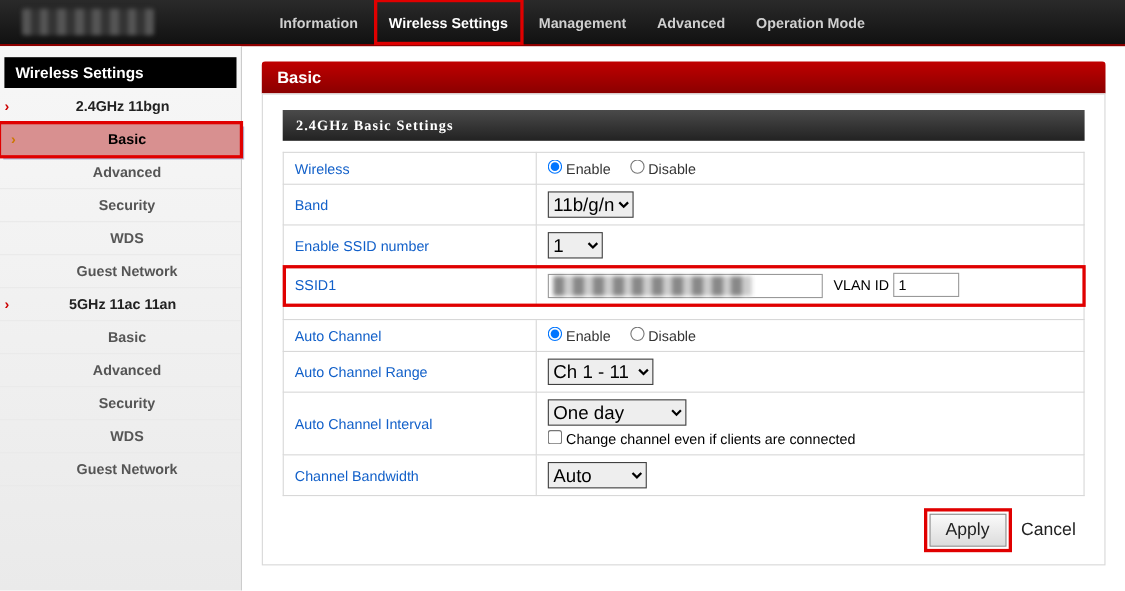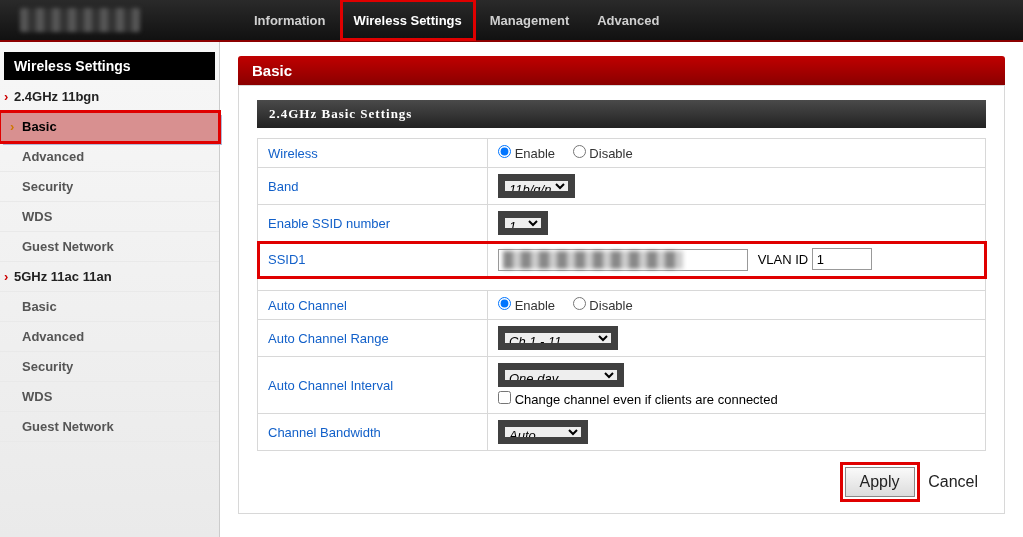--- a/index.html
+++ b/index.html
@@ -58,20 +58,21 @@
     margin: 0 4px 2px 4px;
     font-size: 14px;
   }
   .side-item {
     padding: 7px 10px 7px 22px;
     color: #555;
     font-weight: bold;
     cursor: pointer;
     border-bottom: 1px solid #e9e9e9;
     position: relative;
+    text-align: center;
   }
   .side-parent { color:#222; padding-left:14px;}
   .side-parent::before{
     content:"›"; color:#c00; position:absolute; left:4px; font-weight:bold;
   }
   .side-item.selected {
     background: #d89090;
     color:#000;
     outline:3px solid #e00000;
     outline-offset:-1px;
@@ -102,21 +103,21 @@
     padding:6px 12px;
     font-family: Georgia, serif;
     letter-spacing:1px;
     margin-bottom:10px;
   }
   table.form { width:100%; border-collapse: collapse; }
   table.form td { border:1px solid #d8d8d8; padding:6px 10px; vertical-align:middle; background:#fff;}
   table.form td.label { width:230px; color:#1260c9; font-weight:normal; }
   .spacer-row td { border:none; height:12px; padding:0;}
   input[type=text]{ border:1px solid #999; height:22px; padding:1px 4px; font-size:13px;}
-  select{ border:7px solid #404040; height:24px; font-size:13px; background:#eee;font-style:italic;}
+  select{ border:1px solid #404040; height:24px; font-size:17px; background:#eee;}
   .radio-lbl{ margin-right:14px; color:#333;}
   .ssid-row-outline{ outline:3px solid #e00000; outline-offset:-2px;}
   .ssid-blur{
     display:inline-block; width:180px; height:18px;
     background: repeating-linear-gradient(90deg,#888 0 10px,#ccc 10px 18px);
     filter: blur(2px); vertical-align:middle;
   }
   .btn-row{ text-align:right; padding-top:14px;}
   .btn {
     display:inline-block; border:1px solid #888; background:linear-gradient(#fafafa,#dcdcdc);
@@ -128,20 +129,21 @@
 </head>
 <body>
 
 <div class="topnav">
   <div class="brand-blur"></div>
   <div id="nav-items" style="display: flex;">
       <div class="nav-item">Information</div>
       <div class="nav-item active">Wireless Settings</div>
       <div class="nav-item">Management</div>
       <div class="nav-item">Advanced</div>
+      <div class="nav-item">Operation Mode</div>
     </div>
 </div>
 
 <div class="layout">
   <div class="sidebar">
     <div class="side-title">Wireless Settings</div>
     <div id="sidebar-body">
         <div class="side-item side-parent">2.4GHz 11bgn</div>
         <div class="side-item selected">Basic</div>
         <div class="side-item">Advanced</div>
@@ -194,21 +196,21 @@
 
         <tr>
           <td class="label">Auto Channel</td>
           <td>
             <label class="radio-lbl"><input type="radio" checked="" style=""> <span>Enable</span></label>
             <label class="radio-lbl"><input type="radio" style=""> <span>Disable</span></label>
           </td>
         </tr>
         <tr>
           <td class="label">Auto Channel Range</td>
-          <td><select style="width:120px"><option>Ch 1 - 11</option></select></td>
+          <td><select style="width:96px"><option>Ch 1 - 11</option></select></td>
         </tr>
         <tr>
           <td class="label">Auto Channel Interval</td>
           <td>
             <select style="width:126px"><option>One day</option></select><br>
             <label style="display:inline-block;margin-top:4px"><input type="checkbox" style=""> <span>Change channel even if clients are connected</span></label>
           </td>
         </tr>
         <tr>
           <td class="label">Channel Bandwidth</td>

